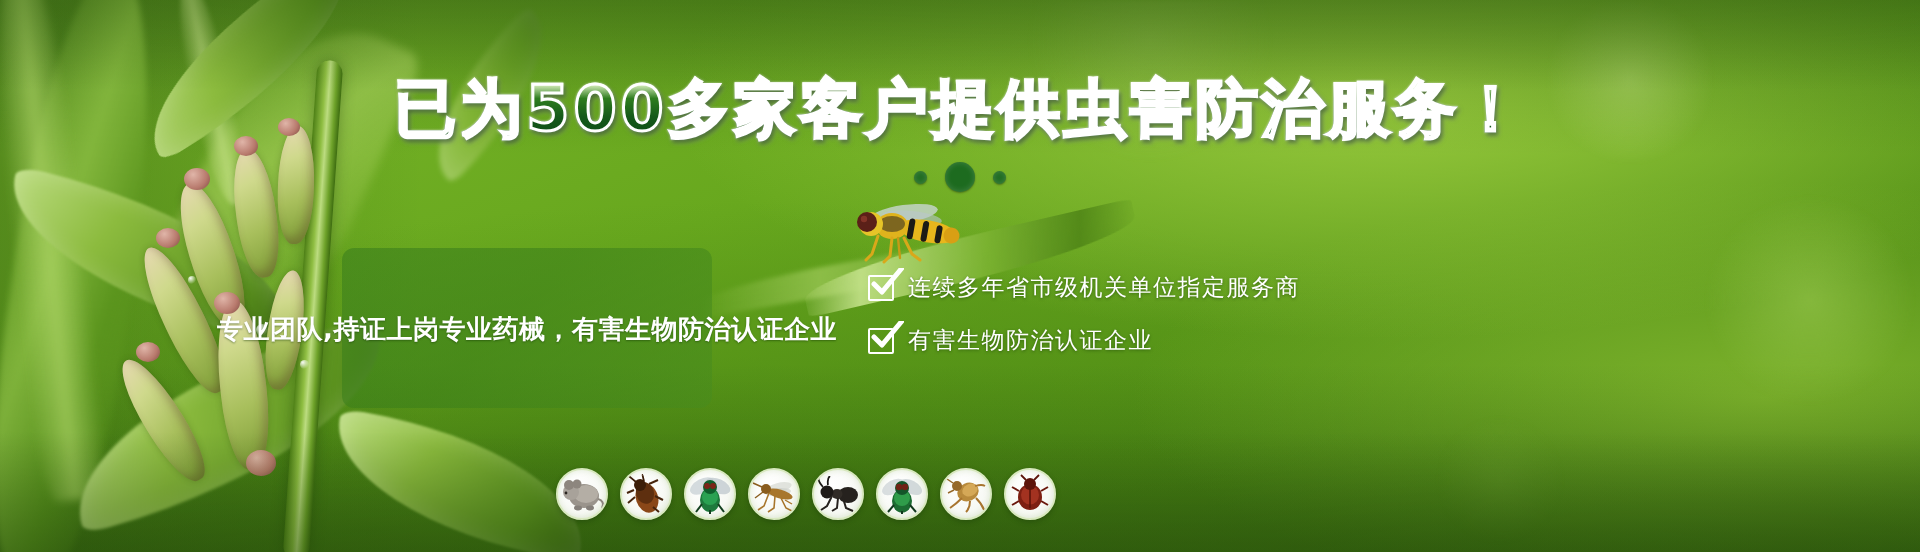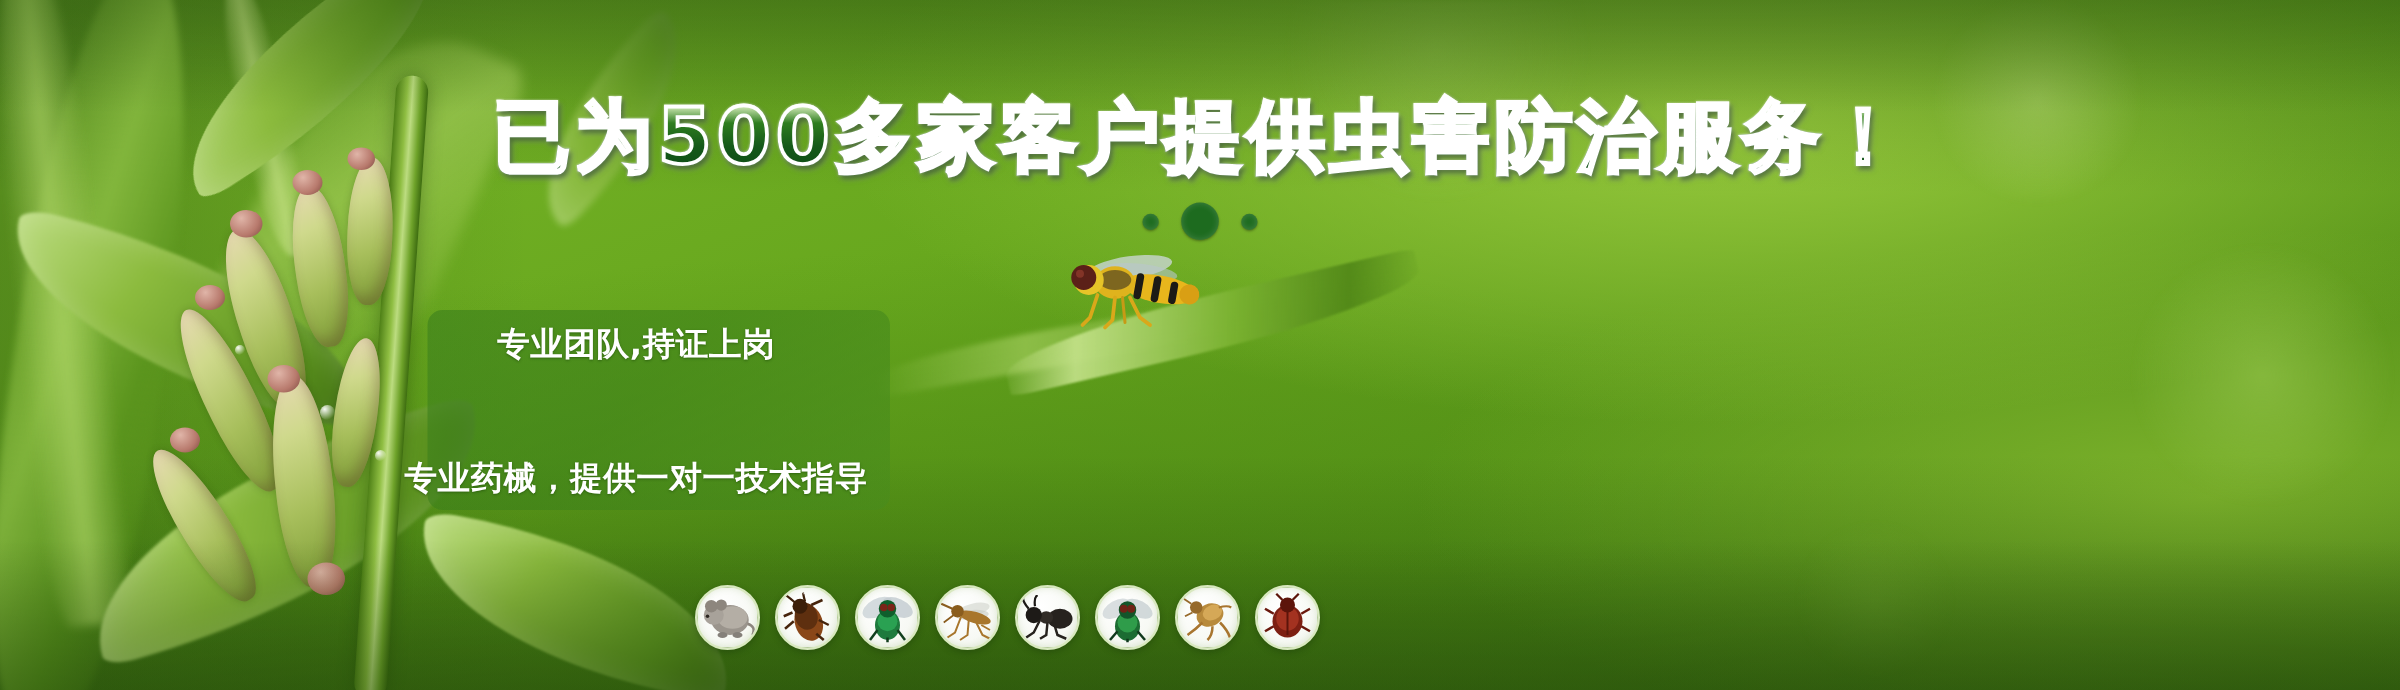--- a/index.html
+++ b/index.html
@@ -160,28 +160,28 @@
     left: 342px;
     top: 248px;
     width: 370px;
     height: 160px;
     border-radius: 12px 12px 12px 12px;
     background: linear-gradient(135deg, rgba(60,128,28,.62) 0%, rgba(58,126,26,.56) 45%, rgba(70,140,32,.44) 100%);
     z-index: 35;
   }
   .slogan-lines {
     position: absolute;
-    left: 324px;
+    left: 342px;
     top: 252px;
     width: 370px;
     height: 152px;
     z-index: 36;
     display: flex;
-    flex-direction: column;
-    justify-content: space-between;
+    flex-direction: row;
+    justify-content: center;
     align-items: center;
     padding: 6px 0 4px;
   }
   .slogan-line {
     color: #ffffff;
     font-family: "DejaVu Sans", "Liberation Sans", sans-serif;
     font-weight: 700;
     white-space: nowrap;
     text-shadow: 0 1px 2px rgba(15,50,5,.45);
   }
@@ -374,23 +374,43 @@
 
   <div class="dots">
     <span class="dot small"></span>
     <span class="dot big"></span>
     <span class="dot small"></span>
   </div>
 
   <div class="slogan-box"></div>
   <div class="slogan-lines">
     <div class="slogan-line l1">专业团队,持证上岗</div>
-    <div class="slogan-line l3">专业药械，提供一对一技术指导</div>
-  </div>
-
+    <div class="slogan-line l3">专业药械，有害生物防治认证企业</div>
+  </div>
+
+  <div class="checklist">
+    <div class="check-row">
+      <span class="check-box">
+        <span class="frame"></span>
+        <svg class="tick" viewBox="0 0 34 30">
+          <path d="M4 16 L12 24 L32 0" stroke="#ffffff" stroke-width="5" fill="none" stroke-linecap="round" stroke-linejoin="round"></path>
+        </svg>
+      </span>
+      <span class="check-label">连续多年省市级机关单位指定服务商</span>
+    </div>
+    <div class="check-row">
+      <span class="check-box">
+        <span class="frame"></span>
+        <svg class="tick" viewBox="0 0 34 30">
+          <path d="M4 16 L12 24 L32 0" stroke="#ffffff" stroke-width="5" fill="none" stroke-linecap="round" stroke-linejoin="round"></path>
+        </svg>
+      </span>
+      <span class="check-label">有害生物防治认证企业</span>
+    </div>
+  </div>
 
   <div class="pest-row">
 
     <div class="pest-circle">
       <svg width="44" height="38" viewBox="0 0 44 38">
         <ellipse cx="24" cy="21" rx="15" ry="12" fill="#9a948c"></ellipse>
         <ellipse cx="26" cy="19" rx="12" ry="9" fill="#b4aea5"></ellipse>
         <circle cx="11" cy="17" r="8" fill="#a8a29a"></circle>
         <circle cx="9" cy="10" r="5" fill="#8d867e"></circle>
         <circle cx="17" cy="9" r="4.5" fill="#8d867e"></circle>

